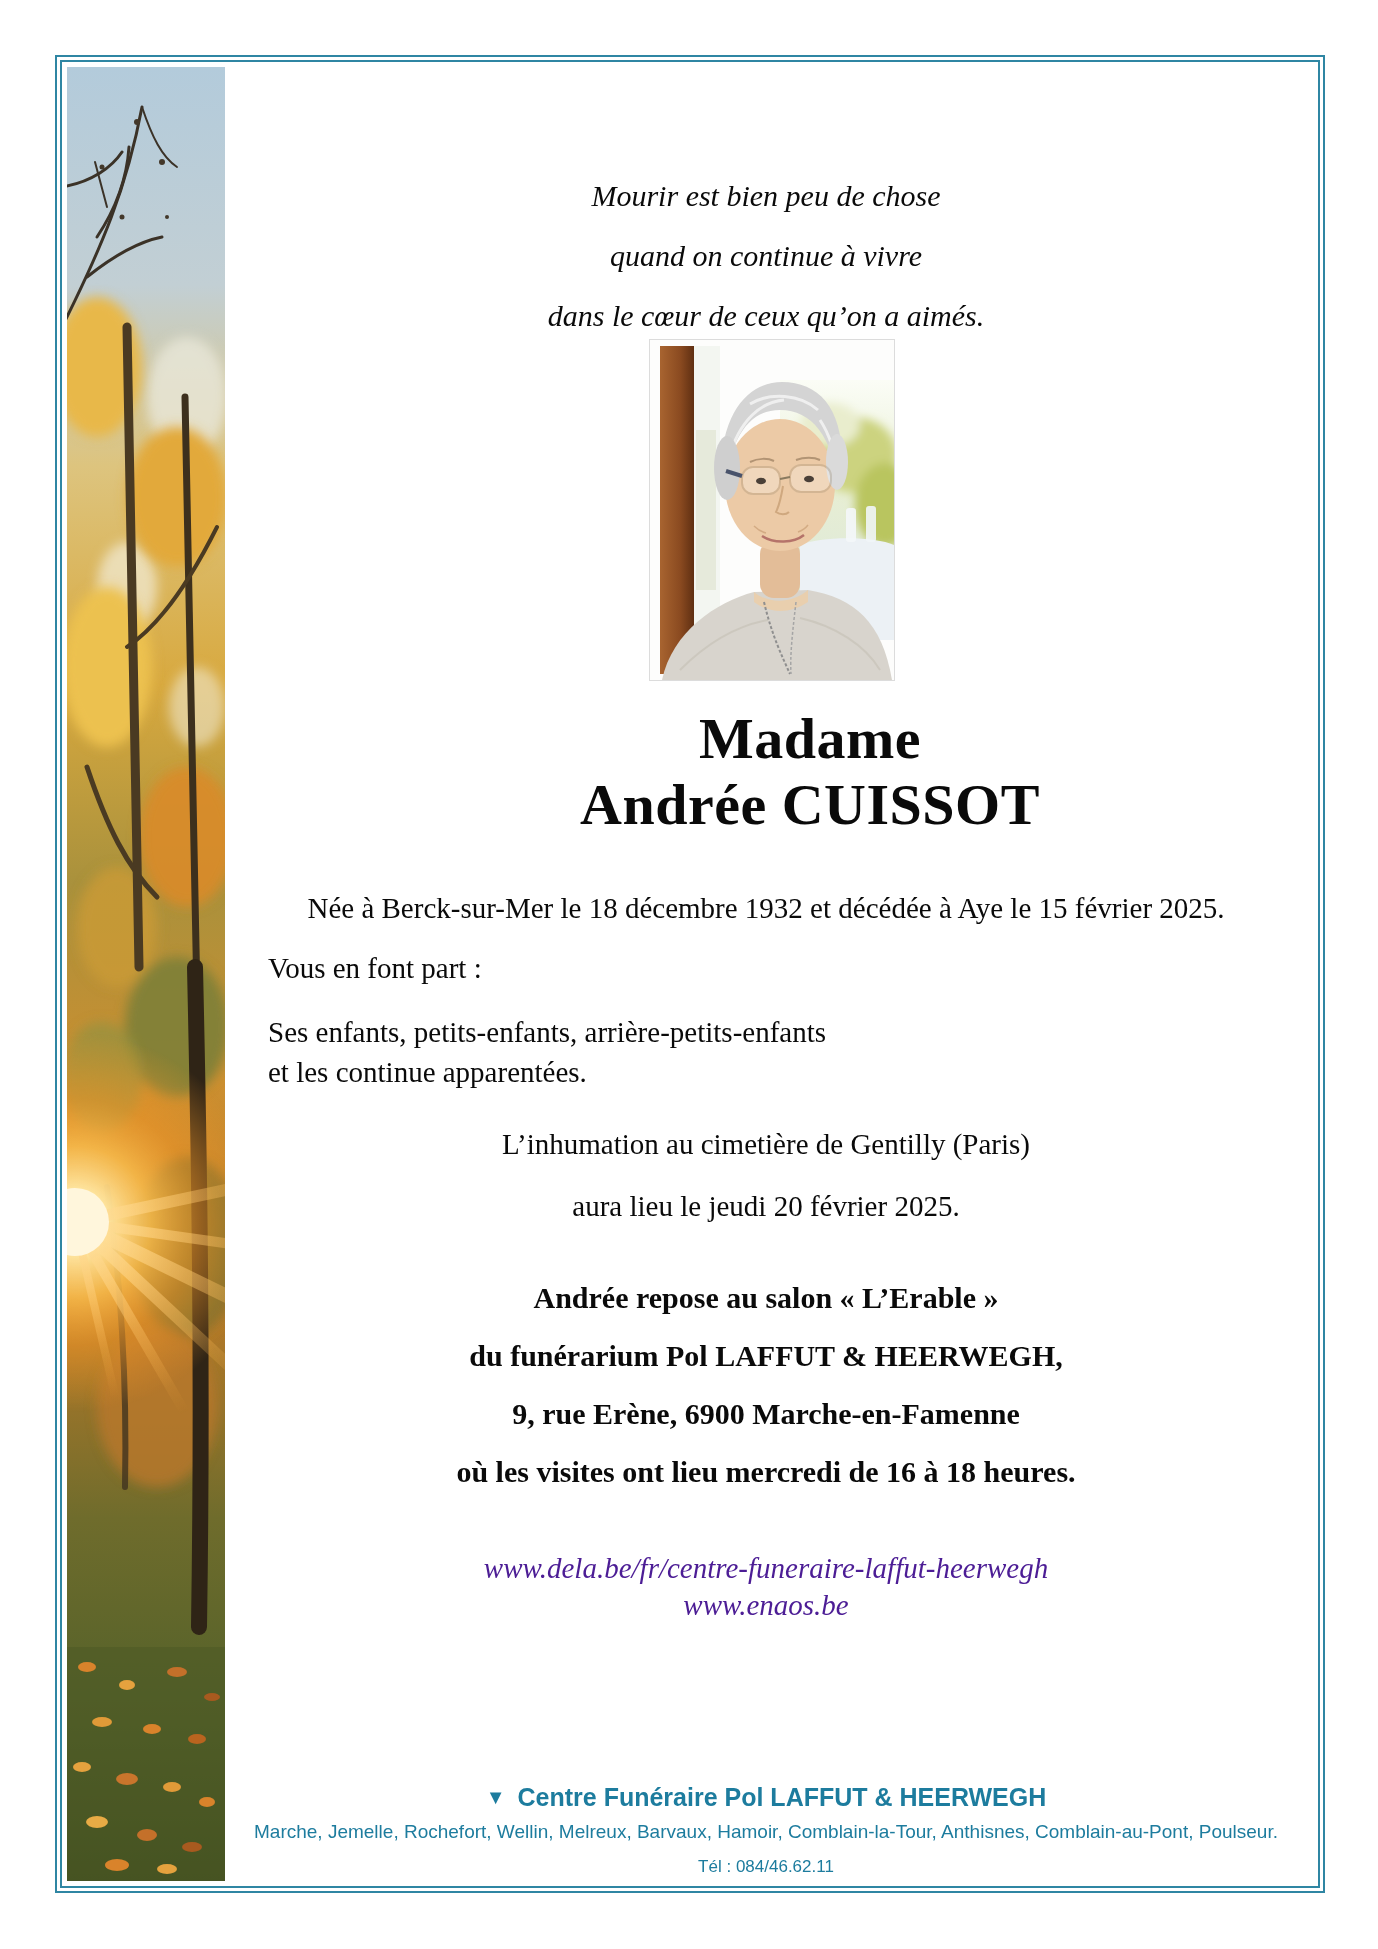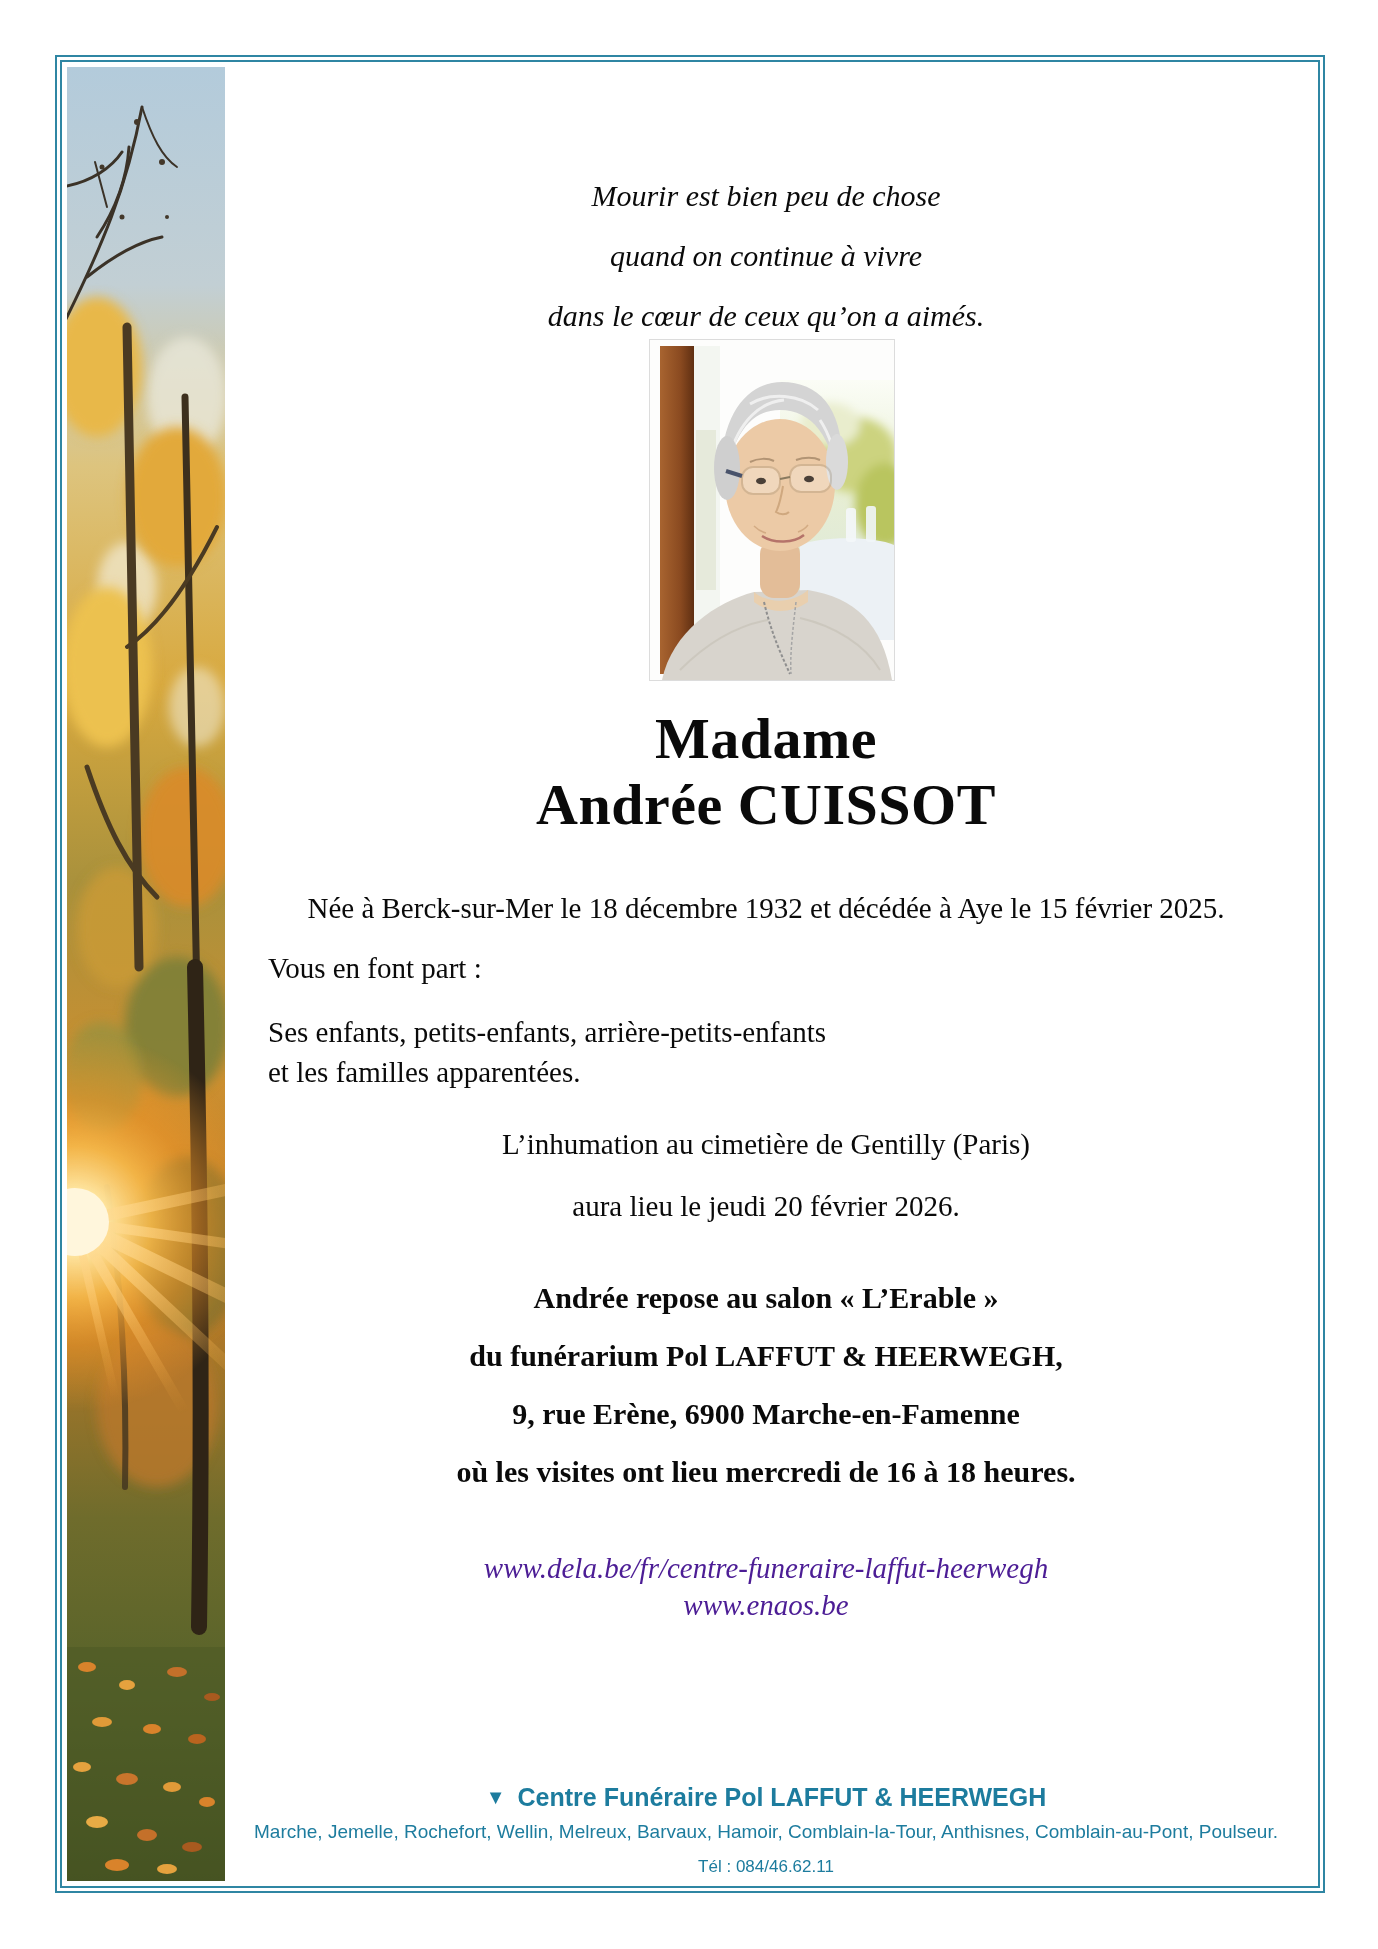--- a/index.html
+++ b/index.html
@@ -14,21 +14,21 @@
   .strip svg{display:block;}
 
   
   .portrait{position:absolute;left:649px;top:339px;width:244px;height:340px;border:1px solid #dcdcdc;background:#fff;overflow:hidden;}
 
   
   .c{position:absolute;left:226px;width:1080px;text-align:center;}
   .l{position:absolute;left:240px;width:1080px;text-align:left;margin-left:28px;}
 
   .quote{top:166px;font-style:italic;font-size:30px;line-height:60px;}
-  .name{top:706px;font-weight:bold;font-size:58px;line-height:66px;letter-spacing:0.5px;}
+  .name{top:706px;font-weight:bold;font-size:58px;line-height:66px;letter-spacing:0.5px;padding-left:44px;}
   .lifedates{top:888px;font-size:29px;line-height:40px;}
   .intro{top:948px;font-size:29px;line-height:40px;}
   .family{top:1012px;font-size:29px;line-height:40px;}
   .ceremony1{top:1124px;font-size:29px;line-height:40px;}
   .ceremony2{top:1186px;font-size:29px;line-height:40px;}
   .repose{top:1278px;font-weight:bold;font-size:30px;line-height:40px;}
   .repose div{margin-bottom:18px;}
   .condolences{top:1550px;font-style:italic;font-size:29px;line-height:37px;}
   .condolences a{display:block;color:#4c1d95;cursor:pointer;}
 
@@ -226,25 +226,25 @@
 <div class="c name">
   <div>Madame</div>
   <div>Andrée CUISSOT</div>
 </div>
 
 <div class="c lifedates">Née à Berck-sur-Mer le 18 décembre 1932 et décédée à Aye le 15 février 2025.</div>
 
 <div class="l intro">Vous en font part :</div>
 <div class="l family">
   <div>Ses enfants, petits-enfants, arrière-petits-enfants</div>
-  <div>et les familles apparentées.</div>
+  <div>et les continue apparentées.</div>
 </div>
 
 <div class="c ceremony1">L’inhumation au cimetière de Gentilly (Paris)</div>
-<div class="c ceremony2">aura lieu le jeudi 20 février 2026.</div>
+<div class="c ceremony2">aura lieu le jeudi 20 février 2025.</div>
 
 <div class="c repose">
   <div>Andrée repose au salon « L’Erable »</div>
   <div>du funérarium Pol LAFFUT &amp; HEERWEGH,</div>
   <div>9, rue Erène, 6900 Marche-en-Famenne</div>
   <div>où les visites ont lieu mercredi de 16 à 18 heures.</div>
 </div>
 
 <div class="c condolences">
   <a>www.dela.be/fr/centre-funeraire-laffut-heerwegh</a>

